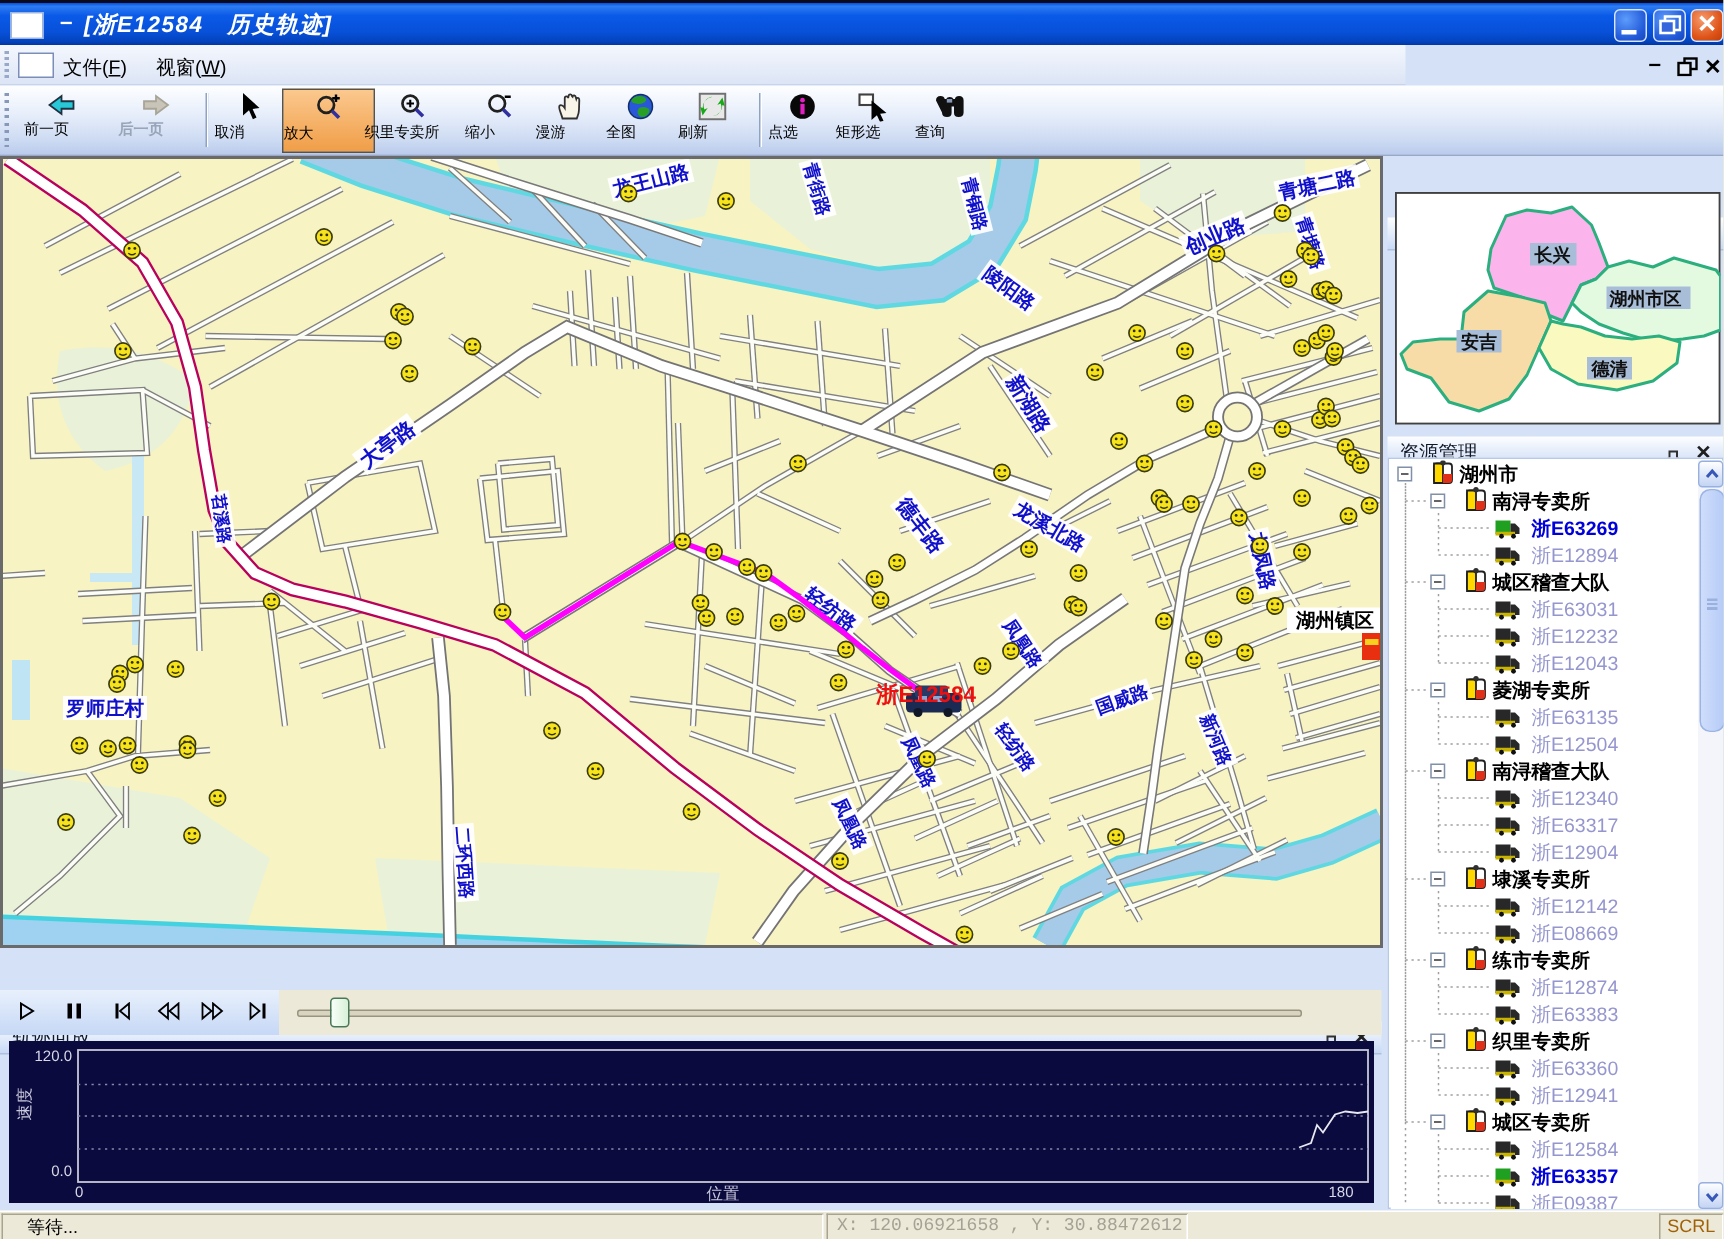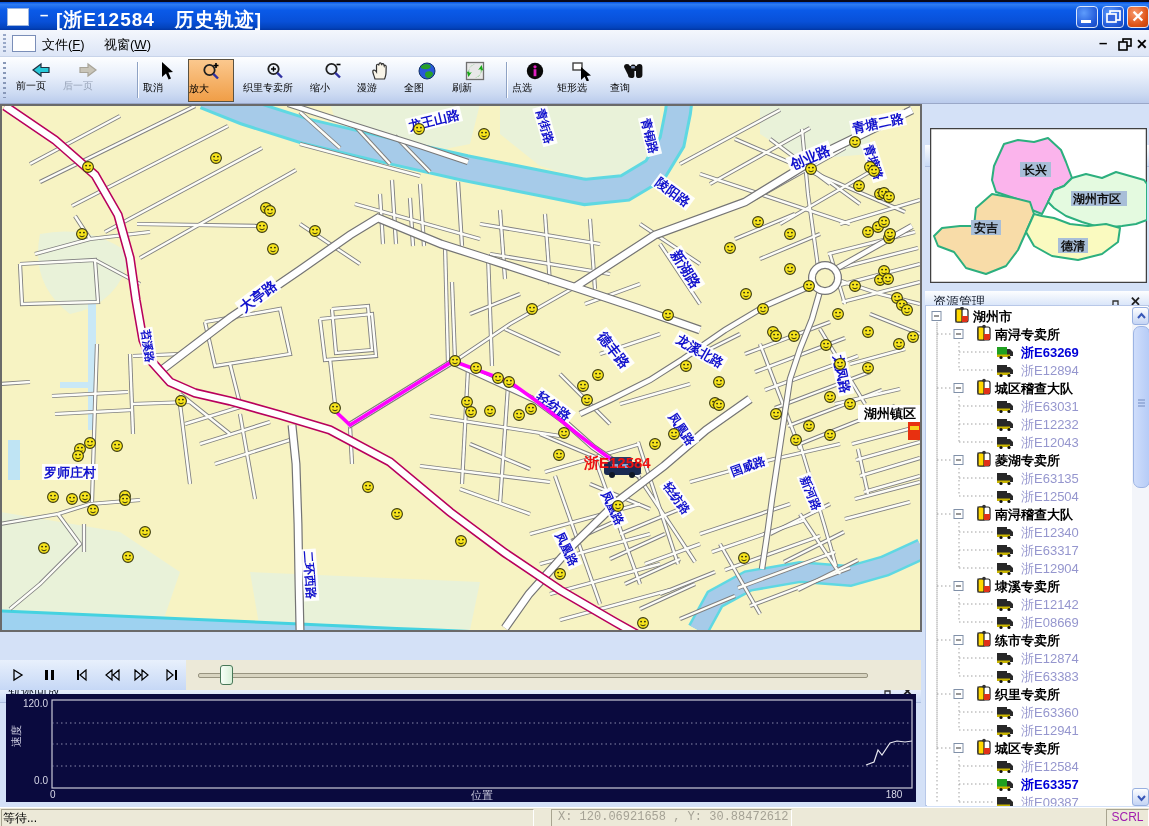--- a/index.html
+++ b/index.html
@@ -2,28 +2,28 @@
 <html><head><meta charset="utf-8"><style>
   html,body{margin:0;padding:0;}
   body{width:1149px;height:826px;position:relative;overflow:hidden;
        font-family:"Liberation Sans",sans-serif;background:#D4E1F7;}
   .abs{position:absolute;}
   #titlebar{left:0;top:0;width:1149px;height:30px;
     background:linear-gradient(#0050E0 0%,#2E7CF2 8%,#0A5AE8 30%,#0850D8 70%,#0343BC 92%,#0236A4 100%);
     border-top:2px solid #0a0a1a;box-sizing:border-box;}
   #titlebar .ticon{left:7px;top:6px;width:20px;height:16px;background:#fff;border:1px solid #9db6e0;}
   #tdash{left:40px;top:4px;color:#fff;font-weight:bold;font-size:15px;}
-  #ttext{left:56px;top:5px;color:#fff;font-weight:bold;font-size:19px;letter-spacing:1px;}
+  #ttext{left:56px;top:5px;color:#fff;font-weight:bold;font-size:15px;letter-spacing:1px;font-style:italic;}
   .wbtn{top:4px;width:22px;height:22px;border-radius:4px;border:1px solid #dce6fa;box-sizing:border-box;
         color:#fff;text-align:center;line-height:19px;font-weight:bold;}
   #bmin{left:1076px;background:radial-gradient(circle at 35% 30%,#5E9CFC,#2058D8 70%,#1848B8);}
   #bmax{left:1102px;background:radial-gradient(circle at 35% 30%,#5E9CFC,#2058D8 70%,#1848B8);}
   #bclose{left:1127px;background:radial-gradient(circle at 35% 30%,#F89A6E,#DD5216 65%,#C03E0A);}
   #bmin span{position:absolute;left:4px;top:13px;width:10px;height:3px;background:#fff;}
-  #menubar{left:0;top:30px;width:1149px;height:27px;background:linear-gradient(#F4F7FD,#DCE5F6);
+  #menubar{left:0;top:30px;width:937px;height:27px;background:linear-gradient(#F4F7FD,#DCE5F6);
      border-bottom:1px solid #c8d4ea;font-size:13px;color:#000;box-sizing:border-box;}
   #menubar .grip{left:3px;top:4px;width:3px;height:18px;
      background:repeating-linear-gradient(#98a8c8 0 2px,transparent 2px 4px);}
   #mdiicon{left:12px;top:5px;width:24px;height:17px;background:#fff;border:1px solid #7a8eb8;box-sizing:border-box;}
   .mitem{top:6px;}
   #menubar u{text-decoration:underline;}
   .mdibtn{top:8px;color:#000;font-weight:bold;font-size:12px;}
   #toolbar{left:0;top:57px;width:1149px;height:47px;
     background:linear-gradient(#FDFEFF 0%,#E8EFFB 40%,#CCDAF2 80%,#BACBEC 100%);
     border-bottom:1px solid #9aa8c8;box-sizing:border-box;}
@@ -68,34 +68,34 @@
   <div class="mdibtn abs" style="left:1136px;top:6px;font-size:14px;">✕</div>
 </div>
 <div id="toolbar" class="abs">
     <div class="grip abs"></div>
 <div class="tbtn abs" style="left:16px;width:50px;">
       <svg width="22" height="18" viewBox="0 0 22 18">
         <path d="M3,9 L11,3 L11,6.5 L19,6.5 L19,11.5 L11,11.5 L11,15 Z" fill="#27C8D8" stroke="#203040" stroke-width="1.2"></path>
       </svg>
       <span class="lbl">前一页</span>
     </div>
-<div class="tbtn abs" style="left:63px;width:50px;color:#98a4b8;">
+<div class="tbtn abs" style="left:79px;width:50px;color:#98a4b8;font-weight:bold;">
       <svg width="22" height="18" viewBox="0 0 22 18">
         <path d="M19,9 L11,3 L11,6.5 L3,6.5 L3,11.5 L11,11.5 L11,15 Z" fill="#C8C4B8" stroke="#A8A498" stroke-width="1.2"></path>
       </svg>
       <span class="lbl">后一页</span>
     </div>
 <div class="tsep abs" style="left:137px;"></div>
 <div class="tbtn abs" style="left:143px;width:46px;">
       <svg width="20" height="20" viewBox="0 0 20 20">
         <path d="M6,1 L6,16 L10,12.5 L12.6,18.5 L15,17.4 L12.4,11.6 L17,11 Z" fill="#000"></path>
       </svg>
       <span class="lbl">取消</span>
     </div>
-<div class="tbtn abs" style="left:188px;width:46px;background:linear-gradient(#FBC88E,#F09E47);border:1px solid #5a5242;">
+<div class="tbtn abs" style="left:188px;width:62px;background:linear-gradient(#FBC88E,#F09E47);border:1px solid #5a5242;">
       <svg width="20" height="20" viewBox="0 0 20 20">
         <circle cx="8.5" cy="8" r="5.2" fill="none" stroke="#202020" stroke-width="1.8"></circle>
         <line x1="12.3" y1="11.8" x2="17" y2="16.5" stroke="#3030A0" stroke-width="2.4"></line>
         <path d="M12.5,3.5 h5 M15,1 v5" stroke="#000" stroke-width="1.6"></path>
       </svg>
       <span class="lbl">放大</span>
     </div>
 <div class="tbtn abs" style="left:243px;width:64px;">
       <svg width="20" height="20" viewBox="0 0 20 20">
         <circle cx="8.5" cy="8" r="5.2" fill="none" stroke="#202020" stroke-width="1.8"></circle>
@@ -1030,15 +1030,15 @@
     <text x="42" y="90" text-anchor="end" font-size="10" fill="#D8D8E8">0.0</text>
     <g transform="translate(14,42) rotate(-90)">
       <text text-anchor="middle" font-size="11" fill="#C8C8DC">速度</text>
     </g>
     <text x="44" y="104" font-size="10" fill="#D8D8E8">0</text>
     <text x="465" y="105" font-size="11" fill="#C8C8DC">位置</text>
     <text x="888" y="104" text-anchor="middle" font-size="10" fill="#D8D8E8">180</text>
     <polyline points="860,71 868,68 872,56 876,61 884,49 891,47 899,48 906,47" fill="none" stroke="#E8E8F0" stroke-width="1.2"></polyline>
   </svg>
 <div class="abs" style="left:0;top:807px;width:1149px;height:19px;background:#ECE9D8;border-top:1px solid #fff;font-size:12px;">
-<div class="abs" style="left:1px;top:1px;width:530px;height:16px;border:1px solid;border-color:#A8A490 #fff #fff #A8A490;padding-left:1px;color:#000;">等待...</div>
+<div class="abs" style="left:1px;top:1px;width:530px;height:16px;border:1px solid;border-color:#A8A490 #fff #fff #A8A490;padding-left:16px;color:#000;">等待...</div>
 <div class="abs" style="left:551px;top:1px;width:233px;height:16px;border:1px solid;border-color:#A8A490 #fff #fff #A8A490;padding-left:6px;color:#A5A295;font-family:Liberation Mono, monospace;">X: 120.06921658 , Y: 30.88472612</div>
-<div class="abs" style="left:1106px;top:1px;width:41px;height:16px;border:1px solid;border-color:#A8A490 #fff #fff #A8A490;text-align:center;color:#a21caf;">SCRL</div>
+<div class="abs" style="left:1106px;top:1px;width:41px;height:16px;border:1px solid;border-color:#A8A490 #fff #fff #A8A490;text-align:center;color:#a16207;">SCRL</div>
 </div>
 </body></html>

